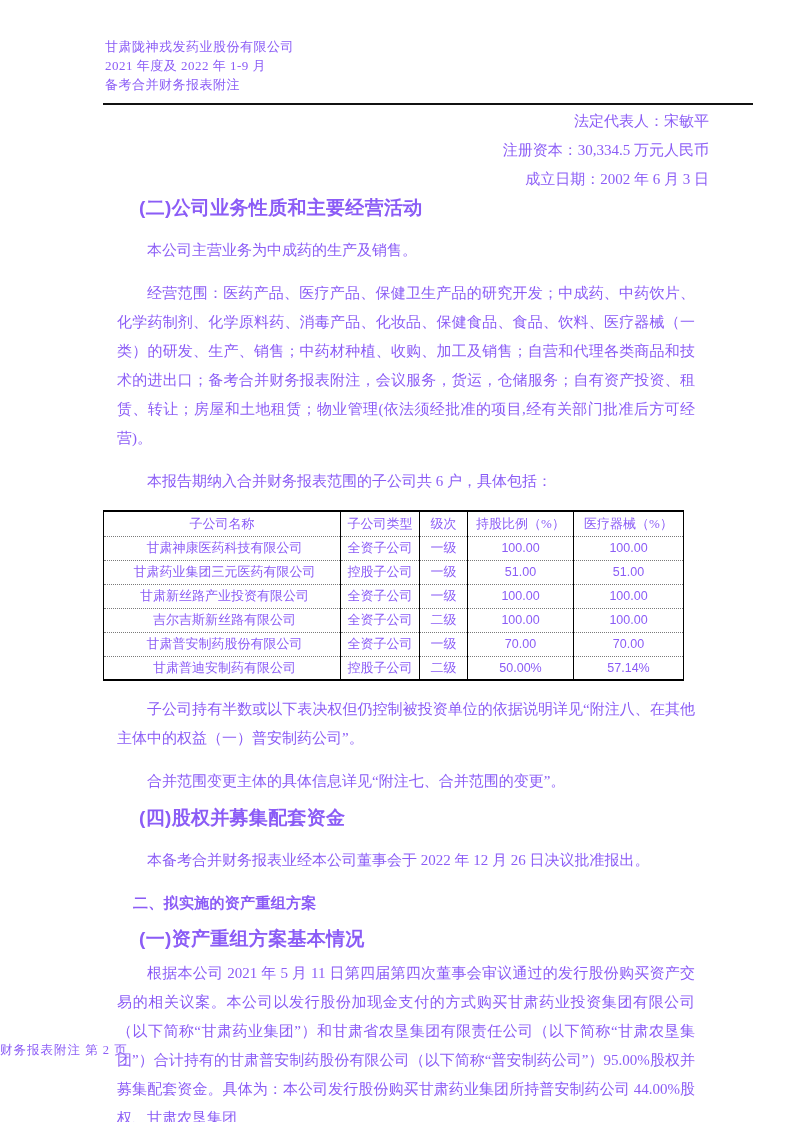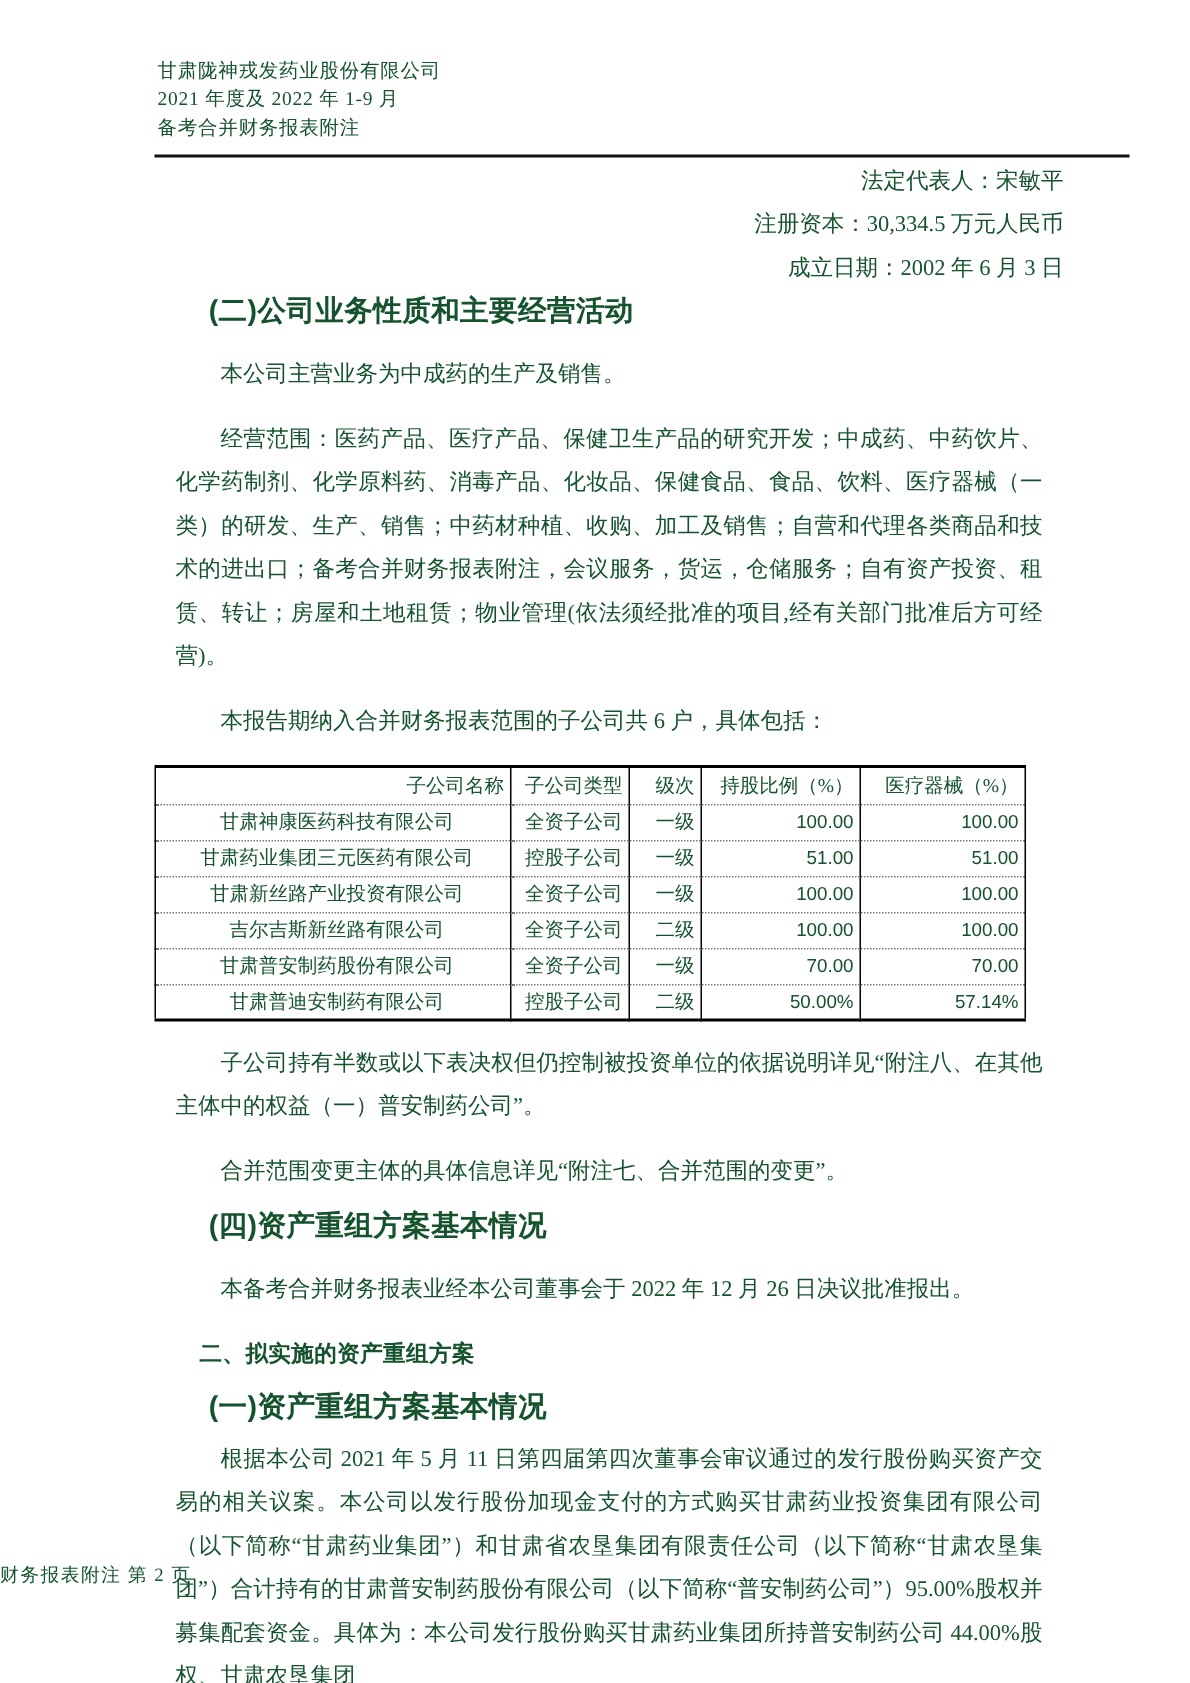--- a/index.html
+++ b/index.html
@@ -4,21 +4,21 @@
 <style>
   * { box-sizing: border-box; }
   html, body { margin: 0; padding: 0; background: #ffffff; }
   .page {
     position: relative;
     width: 793px;
     height: 1122px;
     margin: 0 auto;
     background: #ffffff;
     overflow: hidden;
-    color: #14532d;
+    color: #8b5cf6;
     font-family: "Liberation Serif", "DejaVu Serif", serif;
   }
 
   
   .doc-head {
     position: absolute;
     left: 105px;
     top: 37px;
     width: 648px;
   }
@@ -97,21 +97,21 @@
   table.subs col.c1 { width: 237px; }
   table.subs col.c2 { width: 79px; }
   table.subs col.c3 { width: 48px; }
   table.subs col.c4 { width: 106px; }
   table.subs col.c5 { width: 110px; }
   table.subs th, table.subs td {
     border-left: 1px solid #000;
     padding: 0 4px;
     font-weight: normal;
     font-size: 13px;
-    text-align: right;
+    text-align: center;
     vertical-align: middle;
     overflow: hidden;
     white-space: nowrap;
   }
   table.subs th:first-child, table.subs td:first-child { border-left: none; }
   table.subs thead th { height: 25px; }
   table.subs tbody tr { border-top: 1px dotted #7a7a7a; }
   table.subs tbody td { height: 24px; }
   table.subs tbody td.name { text-align: center; padding-left: 9px; }
   table.subs td.num {
@@ -217,21 +217,21 @@
             <td class="num">50.00%</td>
             <td class="num">57.14%</td>
           </tr>
         </tbody>
       </table>
     </div>
 
     <p class="body">子公司持有半数或以下表决权但仍控制被投资单位的依据说明详见“附注八、在其他主体中的权益（一）普安制药公司”。</p>
     <p class="body">合并范围变更主体的具体信息详见“附注七、合并范围的变更”。</p>
 
-    <p class="sec-heading h4fix">(四)资产重组方案基本情况</p>
+    <p class="sec-heading h4fix">(四)股权并募集配套资金</p>
     <p class="body">本备考合并财务报表业经本公司董事会于 2022 年 12 月 26 日决议批准报出。</p>
 
     <p class="part-heading">二、拟实施的资产重组方案</p>
     <p class="sec-heading sub-heading">(一)资产重组方案基本情况</p>
     <p class="body mt6">根据本公司 2021 年 5 月 11 日第四届第四次董事会审议通过的发行股份购买资产交易的相关议案。本公司以发行股份加现金支付的方式购买甘肃药业投资集团有限公司（以下简称“甘肃药业集团”）和甘肃省农垦集团有限责任公司（以下简称“甘肃农垦集团”）合计持有的甘肃普安制药股份有限公司（以下简称“普安制药公司”）95.00%股权并募集配套资金。具体为：本公司发行股份购买甘肃药业集团所持普安制药公司 44.00%股权、甘肃农垦集团</p>
 
   </div>
 
   <div class="page-footer">财务报表附注 第 2 页</div>
 

